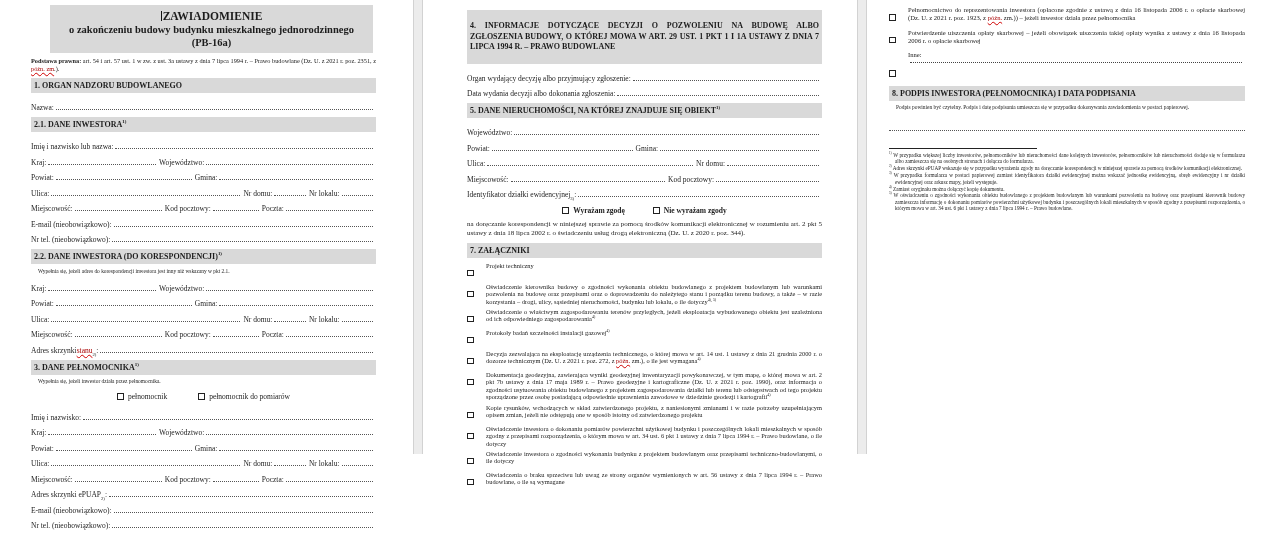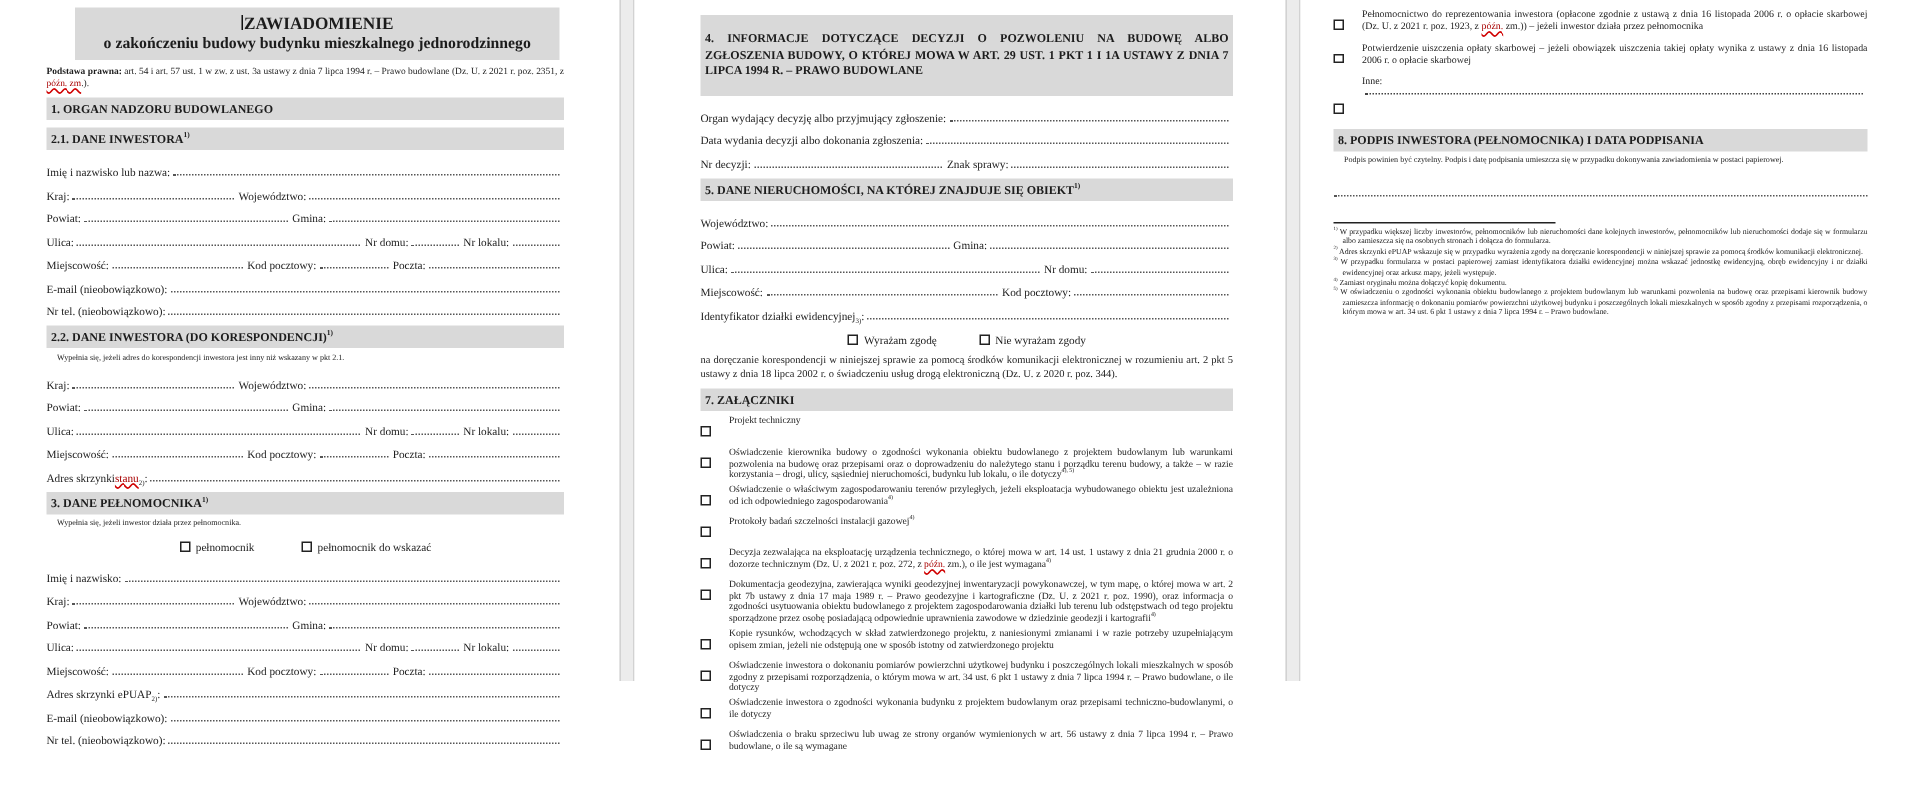--- a/index.html
+++ b/index.html
@@ -33,21 +33,21 @@
   .sec-header.multi{ text-align:justify; line-height:10.5px; padding:11px 3px; }
 
   .note{ font-size:5.4px; line-height:7px; margin:0 0 2.5px 7px; }
   .frow{ display:flex; align-items:flex-end; height:15.5px; font-size:7.5px; }
   .lbl{ white-space:nowrap; line-height:9px; }
   .fill{ flex-grow:1; height:1px; border-bottom:1px dotted #555;
          margin:0 3px 2px 2px; min-width:8px; }
 
   .checkrow{ display:flex; justify-content:center; gap:31px;
              margin:7px 0 5px; font-size:7.5px; }
-  #page2 .checkrow{ gap:28px; }
+  #page2 .checkrow{ gap:28px;font-weight:bold; }
   .opt{ display:flex; align-items:center; gap:4px; }
   .cb{ width:7px; height:7px; border:1px solid #222; background:#fff;
        flex:none; display:inline-block; }
 
   .para{ font-size:7px; line-height:9px; text-align:justify; margin:2px 0 1px; }
 
   .chk-item{ display:flex; margin-bottom:2.6px; }
   .cbcol{ width:19px; flex:none; padding-top:0.5px; }
   .chk-item .cb{ width:6.5px; height:6.5px; }
   .chk-text{ flex:1; text-align:justify; font-size:6.4px; line-height:7.5px; }
@@ -68,23 +68,28 @@
         text-underline-offset:1px; }
 </style>
 </head>
 <body>
 
 <div class="viewer">
   <div class="page" id="page1">
       <div class="titlebox">
         <div class="tline t0"><span class="cursor"></span><span>ZAWIADOMIENIE</span></div>
         <div class="tline"><span>o zakończeniu budowy budynku mieszkalnego jednorodzinnego</span></div>
+        <div class="tline"><span>(PB-16a)</span></div>
       </div>
       <div class="legal"><span class=" b">Podstawa prawna: </span><span>art. 54 i art. 57 ust. 1 w zw. z ust. 3a ustawy z dnia 7 lipca 1994 r. – Prawo budowlane (Dz. U. z 2021 r. poz. 2351, z </span><span class=" red">późn. zm</span><span>.).</span></div>
       <div class="sec-header"><span>1. ORGAN NADZORU BUDOWLANEGO</span></div>
+      <div class="frow">
+        <span class="lbl">Nazwa:</span>
+        <span class="fill" style="flex-grow: 1;"></span>
+      </div>
       <div class="sec-header"><span>2.1. DANE INWESTORA</span><sup>1)</sup></div>
       <div class="frow">
         <span class="lbl">Imię i nazwisko lub nazwa:</span>
         <span class="fill" style="flex-grow: 1;"></span>
       </div>
       <div class="frow">
         <span class="lbl">Kraj:</span>
         <span class="fill" style="flex-grow: 1;"></span>
         <span class="lbl">Województwo:</span>
         <span class="fill" style="flex-grow: 1.55;"></span>
@@ -158,21 +163,21 @@
       </div>
       <div class="sec-header"><span>3. DANE PEŁNOMOCNIKA</span><sup>1)</sup></div>
       <div class="note">Wypełnia się, jeżeli inwestor działa przez pełnomocnika.</div>
       <div class="checkrow">
         <span class="opt">
           <span class="cb"></span>
           <span>pełnomocnik</span>
         </span>
         <span class="opt">
           <span class="cb"></span>
-          <span>pełnomocnik do wskazać</span>
+          <span>pełnomocnik do pomiarów</span>
         </span>
       </div>
       <div class="frow">
         <span class="lbl">Imię i nazwisko:</span>
         <span class="fill" style="flex-grow: 1;"></span>
       </div>
       <div class="frow">
         <span class="lbl">Kraj:</span>
         <span class="fill" style="flex-grow: 1;"></span>
         <span class="lbl">Województwo:</span>
@@ -218,26 +223,20 @@
   <div class="gap"></div>
   <div class="page" id="page2">
       <div class="sec-header multi"><span>4. INFORMACJE DOTYCZĄCE DECYZJI O POZWOLENIU NA BUDOWĘ ALBO ZGŁOSZENIA BUDOWY, O KTÓREJ MOWA W ART. 29 UST. 1 PKT 1 I 1A USTAWY Z DNIA 7 LIPCA 1994 R. – PRAWO BUDOWLANE</span></div>
       <div class="frow">
         <span class="lbl">Organ wydający decyzję albo przyjmujący zgłoszenie:</span>
         <span class="fill" style="flex-grow: 1;"></span>
       </div>
       <div class="frow">
         <span class="lbl">Data wydania decyzji albo dokonania zgłoszenia:</span>
         <span class="fill" style="flex-grow: 1;"></span>
-      </div>
-      <div class="frow">
-        <span class="lbl">Nr decyzji:</span>
-        <span class="fill" style="flex-grow: 1;"></span>
-        <span class="lbl">Znak sprawy:</span>
-        <span class="fill" style="flex-grow: 1.15;"></span>
       </div>
       <div class="sec-header"><span>5. DANE NIERUCHOMOŚCI, NA KTÓREJ ZNAJDUJE SIĘ OBIEKT</span><sup>1)</sup></div>
       <div class="frow">
         <span class="lbl">Województwo:</span>
         <span class="fill" style="flex-grow: 1;"></span>
       </div>
       <div class="frow">
         <span class="lbl">Powiat:</span>
         <span class="fill" style="flex-grow: 1.15;"></span>
         <span class="lbl">Gmina:</span>

